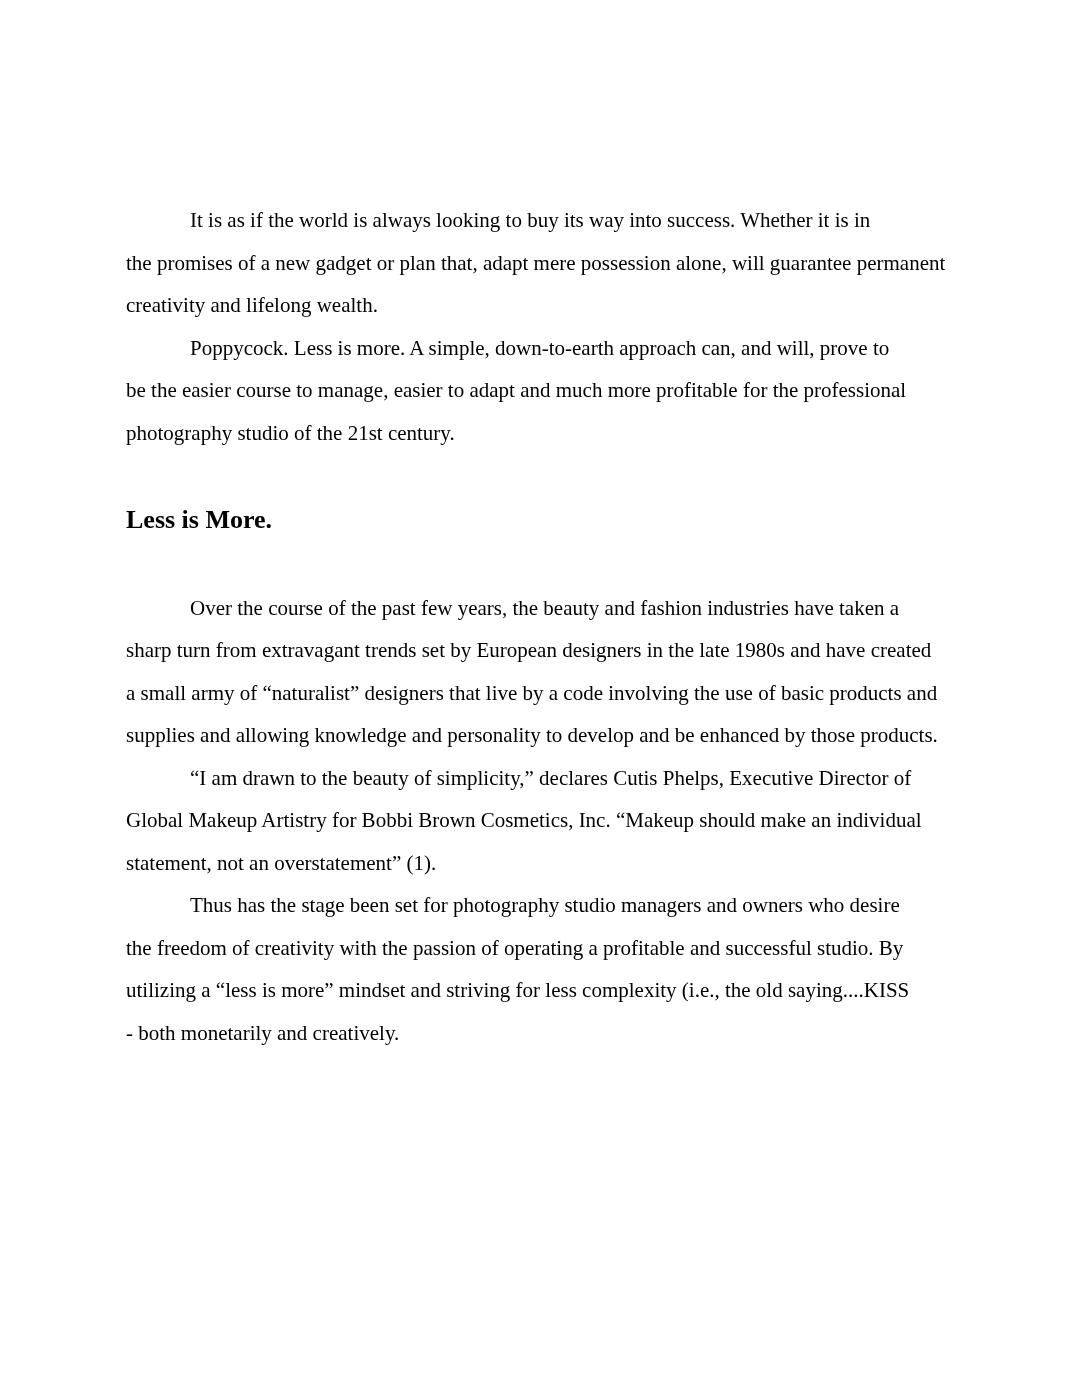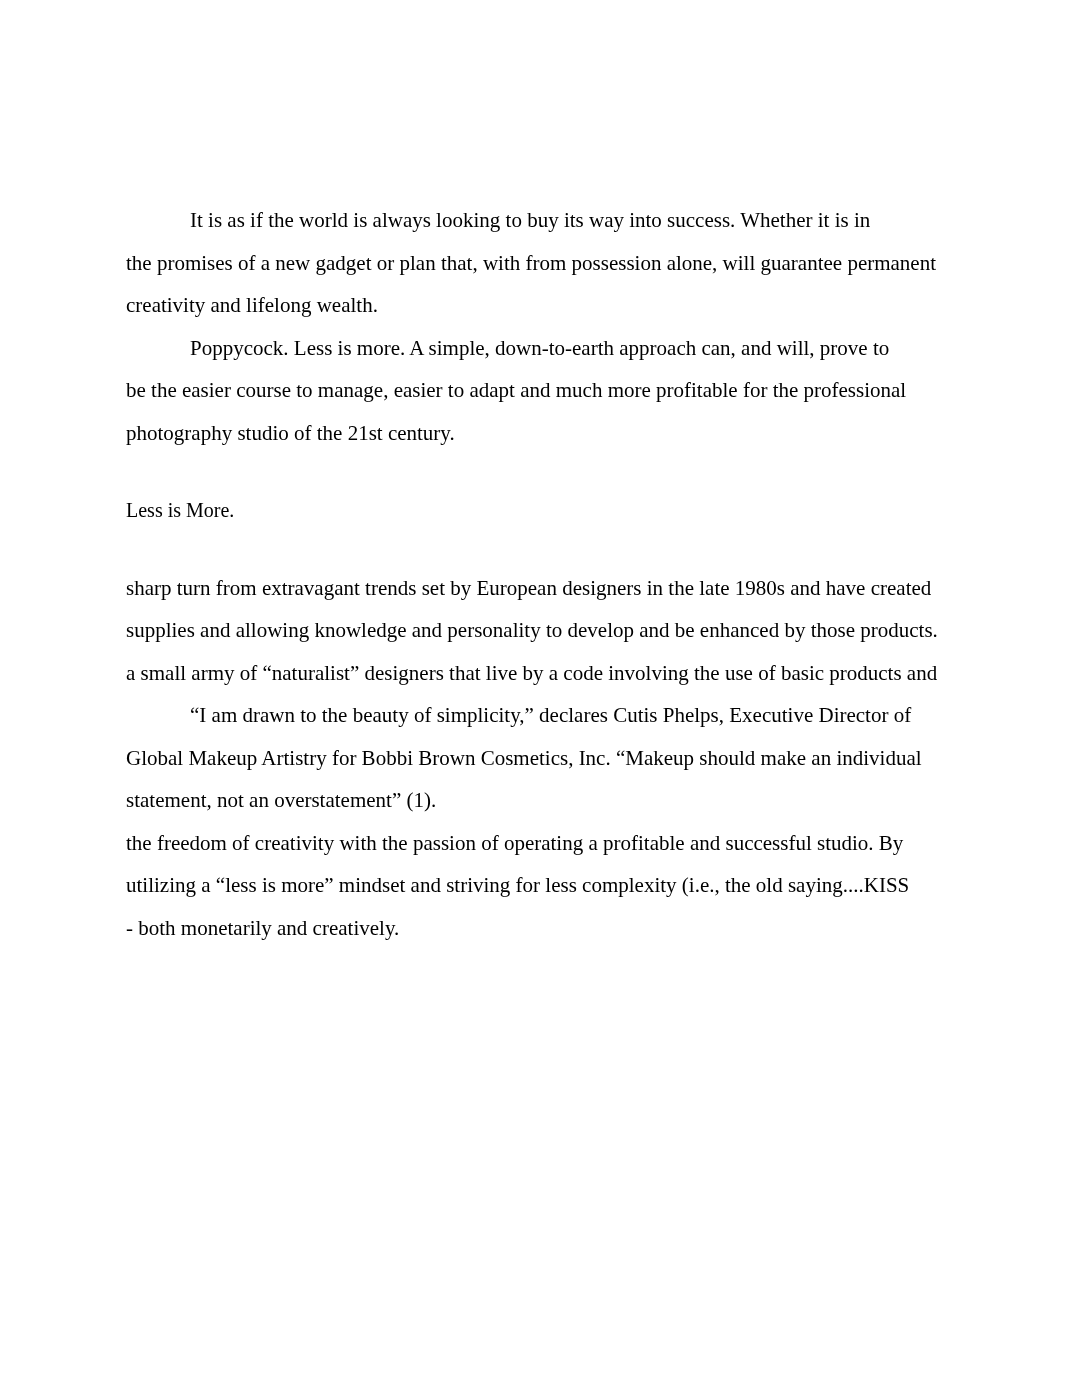--- a/index.html
+++ b/index.html
@@ -21,52 +21,54 @@
     left: 126px;
     top: 199px;
     width: 830px;
     font-size: 21px;
     line-height: 42.5px;
   }
   .paragraph { margin: 0; }
   .line { white-space: nowrap; }
   .line.first { padding-left: 64px; }
   .heading {
-    font-weight: normal;
-    font-size: 20px;
+    font-weight: bold;
+    font-size: 26px;
     line-height: 42.5px;
-    margin: 35px 0;
+    margin: 45px 0;
     white-space: nowrap;
   }
 </style>
 </head>
 <body>
 
 <div class="page">
   <div class="doc-content">
       <div class="paragraph">
         <div class="line first">It is as if the world is always looking to buy its way into success. Whether it is in</div>
-        <div class="line">the promises of a new gadget or plan that, with from possession alone, will guarantee permanent</div>
+        <div class="line">the promises of a new gadget or plan that, adapt mere possession alone, will guarantee permanent</div>
         <div class="line">creativity and lifelong wealth.</div>
       </div>
       <div class="paragraph">
         <div class="line first">Poppycock. Less is more. A simple, down-to-earth approach can, and will, prove to</div>
         <div class="line">be the easier course to manage, easier to adapt and much more profitable for the professional</div>
         <div class="line">photography studio of the 21st century.</div>
       </div>
       <div class="heading">Less is More.</div>
       <div class="paragraph">
+        <div class="line first">Over the course of the past few years, the beauty and fashion industries have taken a</div>
         <div class="line">sharp turn from extravagant trends set by European designers in the late 1980s and have created</div>
+        <div class="line">a small army of “naturalist” designers that live by a code involving the use of basic products and</div>
         <div class="line">supplies and allowing knowledge and personality to develop and be enhanced by those products.</div>
-        <div class="line">a small army of “naturalist” designers that live by a code involving the use of basic products and</div>
       </div>
       <div class="paragraph">
         <div class="line first">“I am drawn to the beauty of simplicity,” declares Cutis Phelps, Executive Director of</div>
         <div class="line">Global Makeup Artistry for Bobbi Brown Cosmetics, Inc. “Makeup should make an individual</div>
         <div class="line">statement, not an overstatement” (1).</div>
       </div>
       <div class="paragraph">
+        <div class="line first">Thus has the stage been set for photography studio managers and owners who desire</div>
         <div class="line">the freedom of creativity with the passion of operating a profitable and successful studio. By</div>
         <div class="line">utilizing a “less is more” mindset and striving for less complexity (i.e., the old saying....KISS</div>
         <div class="line">- both monetarily and creatively.</div>
       </div>
     </div>
 </div>
 
 </body></html>

